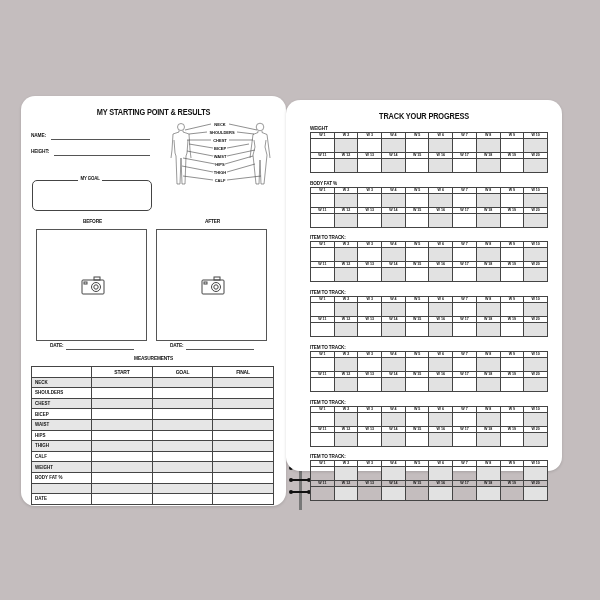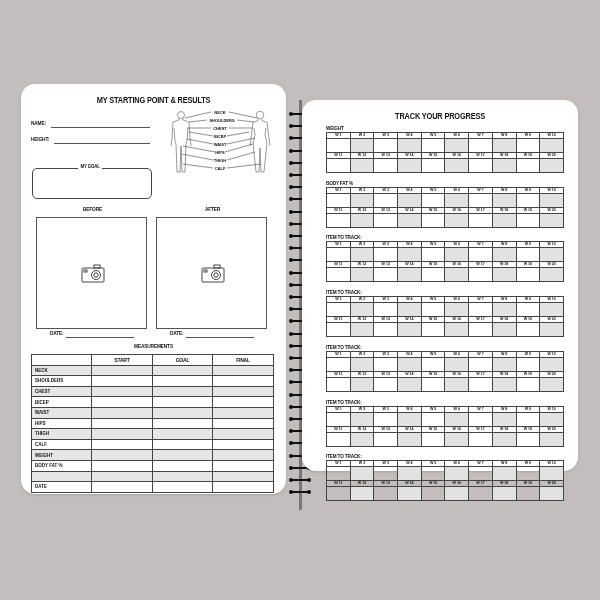--- a/index.html
+++ b/index.html
@@ -2,22 +2,22 @@
 <html><head>
 <meta charset="utf-8">
 <style>
   * { box-sizing: border-box; margin: 0; padding: 0; }
   html, body { width: 600px; height: 600px; overflow: hidden; }
   body { background: #c4bdbe; font-family: "Liberation Sans", sans-serif; position: relative; }
   .page {
     position: absolute; background: #ffffff; border-radius: 14px;
     box-shadow: 0 1px 3px rgba(0,0,0,0.15);
   }
-  .page.left { left: 21px; top: 84px; width: 265px; height: 410px; }
-  .page.right { left: 302px; top: 100px; width: 276px; height: 371px; }
+  .page.left { left: 21px; top: 96px; width: 265px; height: 410px; }
+  .page.right { left: 286px; top: 100px; width: 276px; height: 371px; }
   .cond { font-family: "Liberation Sans", sans-serif; font-weight: bold; color: #111; letter-spacing: -0.2px; }
   .title { position: absolute; font-size: 9px; text-align: center; transform: scaleX(0.82); transform-origin: center; }
   .lbl { position: absolute; font-size: 6px; transform: scaleX(0.8); transform-origin: left center; }
   .line { position: absolute; height: 0; border-bottom: 1px solid #555; }
   .goal-box { position: absolute; border: 1px solid #444; border-radius: 5px; }
   .goal-title { position: absolute; background: #fff; padding: 0 3px; font-size: 5.5px; transform: scaleX(0.8); }
   .photo-box { position: absolute; border: 1px solid #555; }
   .photo-title { position: absolute; font-size: 6px; text-align: center; transform: scaleX(0.8); }
   .cam { position: absolute; }
   table.meas { position: absolute; border-collapse: collapse; table-layout: fixed; }

